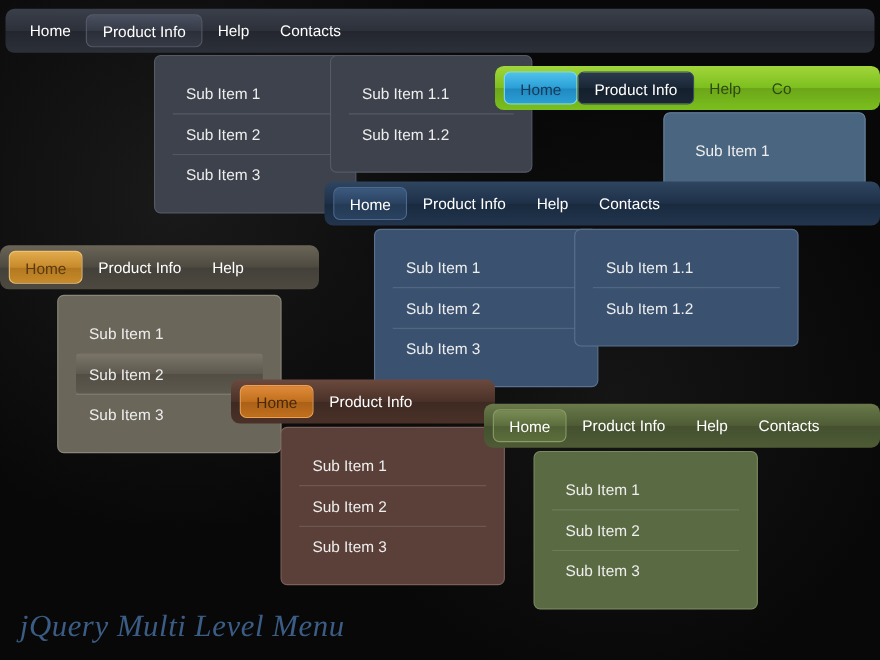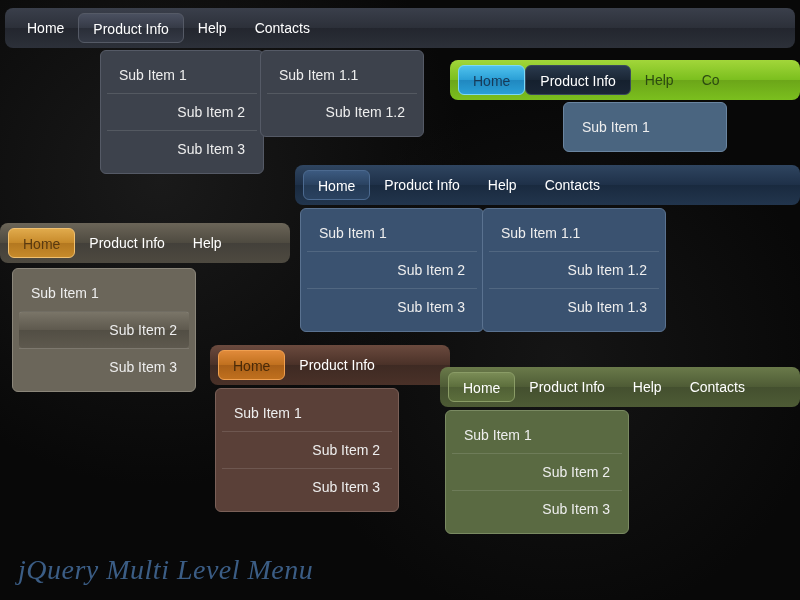--- a/index.html
+++ b/index.html
@@ -84,21 +84,22 @@
     border: 1px solid #f0a050;
     color: #4a2a08;
   }
   .menuitem.active-olive {
     background: linear-gradient(to bottom, #7a8c56 0%, #5c6e3c 50%, #506035 51%, #5c6e3c 100%);
     border: 1px solid #8a9c66;
   }
   .submenu {
     position: absolute;
     border-radius: 6px;
-    padding: 6px;
+    padding: 16px;
+    margin-left: 40px;
   }
   .submenu.dark-sub {
     background: #3d424c;
     border: 1px solid #555a66;
   }
   .submenu.blue-sub {
     background: #3a5270;
     border: 1px solid #5a7290;
   }
   .submenu.tan-sub {
@@ -117,21 +118,21 @@
     background: #5a6a42;
     border: 1px solid #7a8a62;
   }
   .subitem {
     padding: 10px 12px;
     color: #eee;
     cursor: pointer;
     white-space: nowrap;
     width: 150px;
   }
-  .subitem + .subitem { border-top: 1px solid rgba(255,255,255,0.12); text-align: right; }
+  .subitem + .subitem { border-top: 1px solid rgba(255,255,255,0.12); }
   .subitem.hl-tan {
     background: linear-gradient(to bottom, #7a7568 0%, #5e594e 50%, #524e44 51%, #5e594e 100%);
     border-radius: 4px;
   }
   .title {
     position: absolute;
     font-size: 28px;
     font-style: italic;
     color: #3b5d85;
     letter-spacing: 0.5px;
@@ -175,21 +176,20 @@
   <div class="menuitem">Contacts</div>
 </div>
 <div class="submenu blue-sub" style="left:300px; top:208px;">
   <div class="subitem" style="width:170px;">Sub Item 1</div>
   <div class="subitem" style="width:170px;">Sub Item 2</div>
   <div class="subitem" style="width:170px;">Sub Item 3</div>
 </div>
 <div class="submenu blue-sub" style="left:482px; top:208px;">
   <div class="subitem" style="width:170px;">Sub Item 1.1</div>
   <div class="subitem" style="width:170px;">Sub Item 1.2</div>
-  <div class="subitem" style="width:170px;">Sub Item 1.3</div>
 </div>
 
 <div class="menubar tan" style="left:0px; top:223px; width:290px;">
   <div class="menuitem active-amber">Home</div>
   <div class="menuitem">Product Info</div>
   <div class="menuitem">Help</div>
 </div>
 <div class="submenu tan-sub" style="left:12px; top:268px;">
   <div class="subitem" style="width:170px;">Sub Item 1</div>
   <div class="subitem hl-tan" style="width:170px;">Sub Item 2</div>

